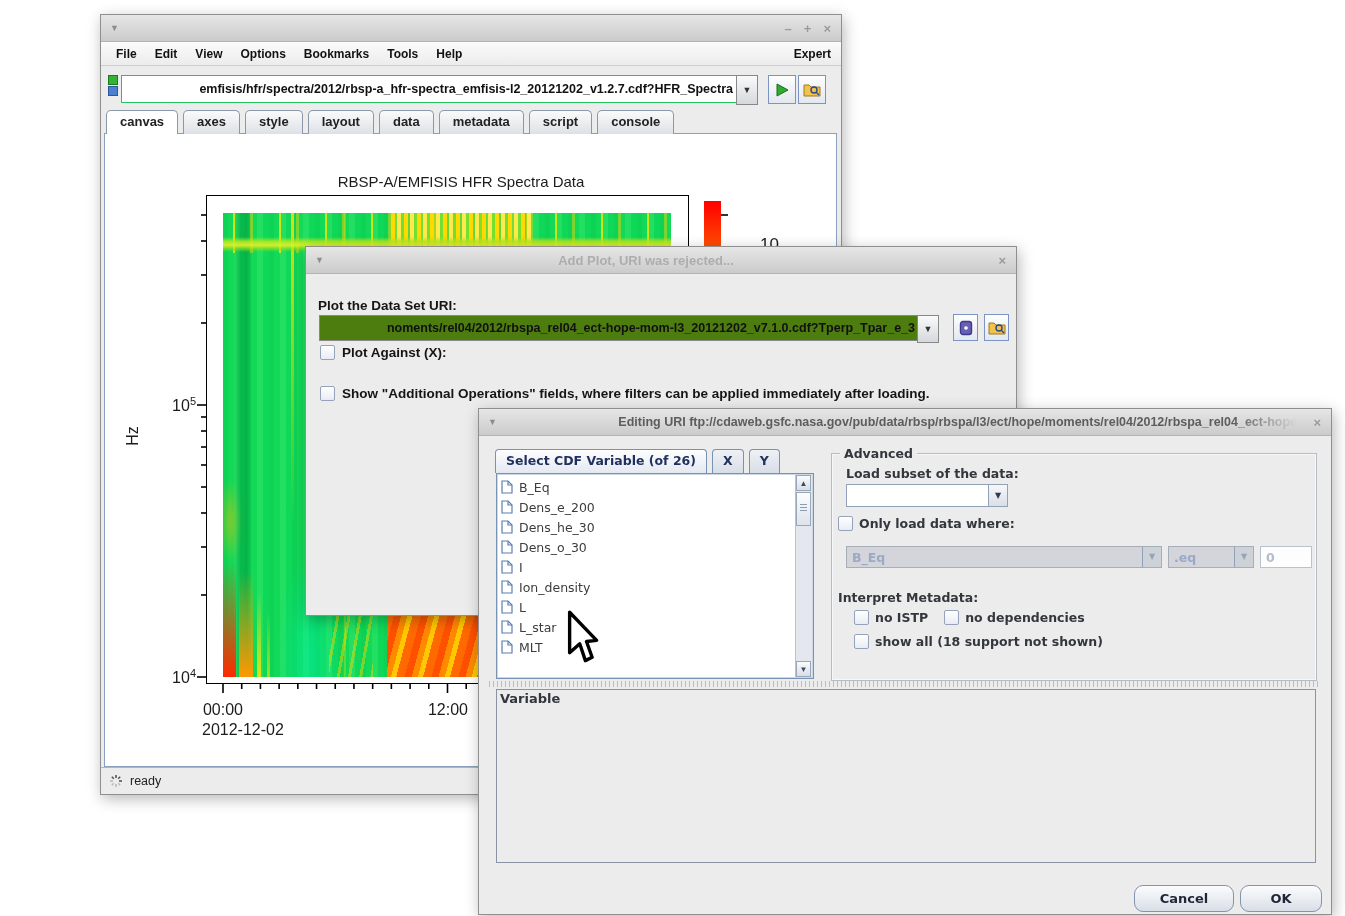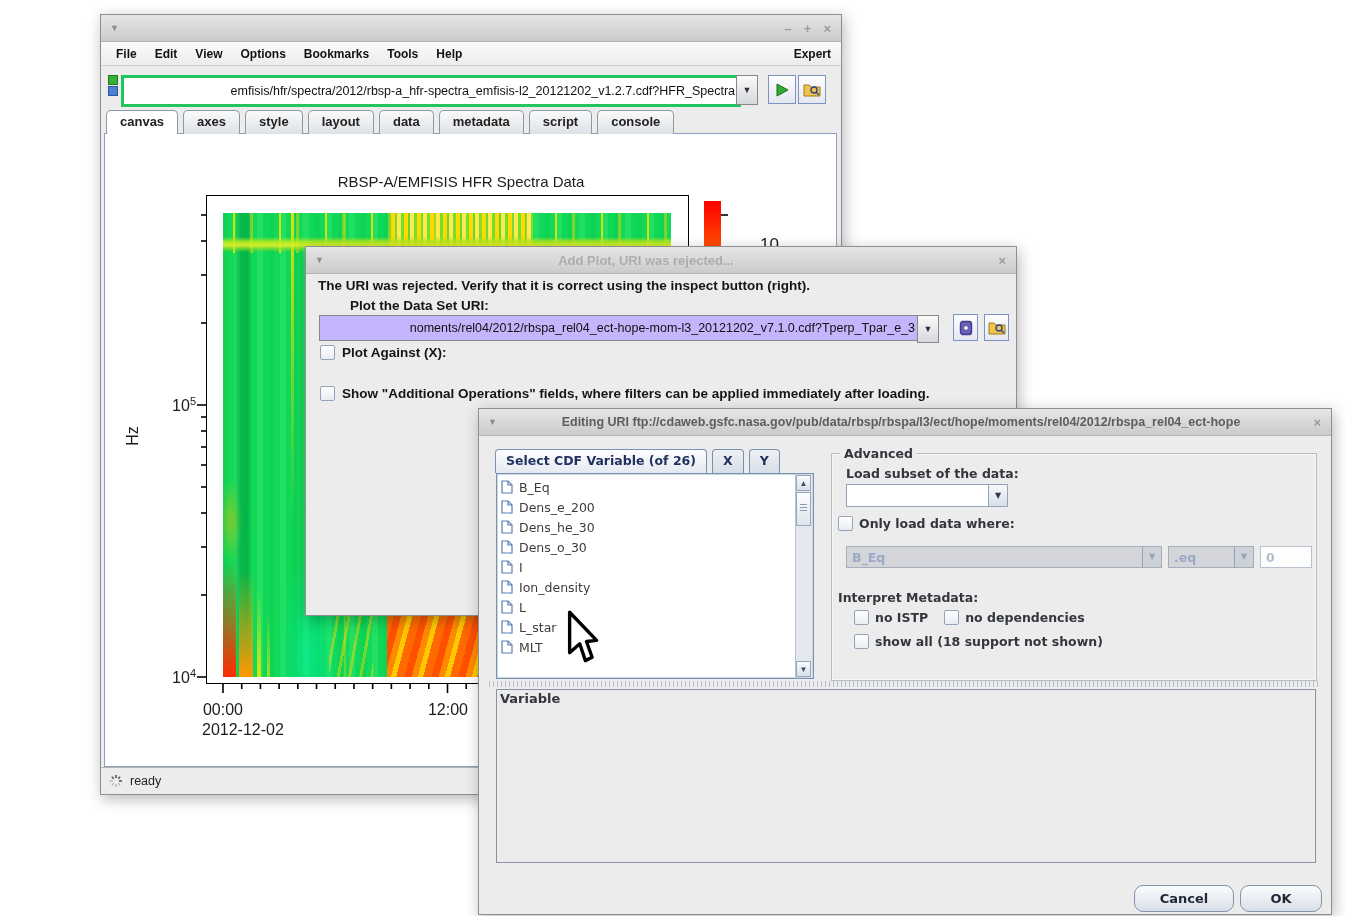--- a/index.html
+++ b/index.html
@@ -22,22 +22,22 @@
   #main-window{left:100px;top:14px;width:740px;height:779px;z-index:10;}
   .menubar{display:flex;align-items:center;height:23px;background:linear-gradient(#fbfbfb,#ececec);
            border-bottom:1px solid #cfcfcf;font-weight:bold;font-size:12px;color:#111;padding-left:6px;}
   .menubar .mitem{padding:0 9px;}
   .menubar .expert{margin-left:auto;padding-right:10px;}
   .toolbar{position:relative;height:46px;}
   .ds-icon{position:absolute;left:7px;top:9px;width:9px;height:21px;}
   .ds-icon .sq1{position:absolute;top:0;left:0;width:8px;height:8px;background:#35b135;border:1px solid #1c7a1c;}
   .ds-icon .sq2{position:absolute;bottom:0;left:0;width:8px;height:8px;background:#4d7fd0;border:1px solid #2c55a0;}
   .uri-field{position:absolute;left:20px;top:9px;width:608px;height:26px;background:#fff;
-             border:3px solid #22c55e;display:flex;justify-content:flex-end;align-items:center;
-             overflow:hidden;font-weight:normal;font-size:12.5px;color:#111;padding:0 3px;}
+             border:1px solid #22c55e;display:flex;justify-content:flex-end;align-items:center;
+             overflow:hidden;font-weight:bold;font-size:12.5px;color:#111;padding:0 3px;}
   .uri-field span{white-space:nowrap;}
   .combo-btn{position:absolute;width:20px;height:28px;background:linear-gradient(#fafafa,#d5d8dd);
              border:1px solid #888;display:flex;align-items:center;justify-content:center;
              font-size:9px;color:#333;}
   #main-combo{left:635px;top:9px;}
   .tool-btn{position:absolute;top:9px;width:26px;height:27px;border:1px solid #7d93c4;
             background:linear-gradient(#fefefe,#e3e7ef);display:flex;align-items:center;justify-content:center;}
   #btn-go{left:667px;}
   #btn-open{left:697px;}
   .mtabs{position:absolute;left:5px;top:95px;display:flex;gap:5px;height:24px;z-index:3;}
@@ -93,39 +93,39 @@
      background:repeating-linear-gradient(100deg,rgba(255,215,0,.45) 0 3px,transparent 3px 11px);}
   .sg-wisp2{left:0;top:266px;width:18px;height:84px;background:radial-gradient(ellipse at 40% 50%,rgba(255,185,0,.5),rgba(255,185,0,0) 72%);filter:blur(2px);}
   .sg-blob{left:164px;top:328px;width:94px;height:136px;
      background:repeating-linear-gradient(105deg,#ff5000 0 7px,#ff8a00 7px 13px,#ffc800 13px 18px,#ff6a00 18px 26px);}
   .sg-blobfade{left:164px;top:328px;width:94px;height:136px;
      background:linear-gradient(to bottom,rgba(18,217,87,1) 0%,rgba(18,217,87,.25) 38%,rgba(18,217,87,0) 60%);}
 
   
   #dialog-addplot{left:305px;top:246px;width:710px;height:368px;z-index:50;}
   .d1-msg{position:absolute;left:12px;top:31px;font-weight:bold;font-size:13.5px;color:#151515;}
-  .d1-urilab{position:absolute;left:12px;top:51px;font-weight:bold;font-size:13.5px;color:#151515;margin-left:32px;}
-  .d1-field{position:absolute;left:13px;top:68px;width:592px;height:24px;background:#c4b5fd;border:1px solid #888;
+  .d1-urilab{position:absolute;left:12px;top:51px;font-weight:bold;font-size:13.5px;color:#151515;}
+  .d1-field{position:absolute;left:13px;top:68px;width:592px;height:24px;background:#4d7c0f;border:1px solid #888;
             display:flex;justify-content:flex-end;align-items:center;overflow:hidden;
-            font-weight:normal;font-size:12.5px;color:#111;padding:0 3px;}
+            font-weight:bold;font-size:12.5px;color:#111;padding:0 3px;}
   .d1-field span{white-space:nowrap;}
   #d1-combo{left:611px;top:68px;height:26px;}
   .d1-btn{position:absolute;top:67px;width:23px;height:25px;border:1px solid #7d93c4;
           background:linear-gradient(#fefefe,#e3e7ef);display:flex;align-items:center;justify-content:center;}
   #d1-inspect{left:647px;}
   #d1-open{left:678px;}
   .cb{width:13px;height:13px;background:linear-gradient(#ffffff,#e8ecf3);border:1px solid #95a3ba;
       border-radius:2px;display:inline-block;flex:0 0 auto;}
   .cbrow{position:absolute;display:flex;align-items:center;gap:7px;font-weight:bold;font-size:13.5px;color:#151515;}
   #d1-cb1{left:14px;top:98px;}
   #d1-cb2{left:14px;top:139px;}
 
   
   #dialog-edituri{left:478px;top:408px;width:852px;height:505px;z-index:60;}
-  #dialog-edituri .title{text-align:center;left:26px;right:34px;color:#5d5d5d;font-size:12.5px;
+  #dialog-edituri .title{text-align:right;left:26px;right:34px;color:#5d5d5d;font-size:12.5px;
       -webkit-mask-image:linear-gradient(90deg,#000 92%,transparent);mask-image:linear-gradient(90deg,#000 92%,transparent);}
   .d2-tabs{position:absolute;left:16px;top:40px;display:flex;gap:5px;height:24px;font-family:"DejaVu Sans",sans-serif;}
   .d2-tab{padding:3px 10px 2px;border:1px solid #7a92b2;border-bottom:none;border-radius:4px 4px 0 0;
           background:linear-gradient(#fdfdfe,#e4e9f1);font-weight:bold;font-size:12.5px;color:#1f2f5e;}
   .d2-tab.small{background:linear-gradient(#eef1f5,#d8dee8);}
   .var-list{position:absolute;left:17px;top:64px;width:318px;height:206px;background:#fff;
             border:1px solid #7a92b2;box-shadow:inset 0 0 0 1px #cdd8e6;box-sizing:border-box;overflow:hidden;}
   .var-item{display:flex;align-items:center;gap:6px;height:20px;padding-left:4px;
             font-family:"DejaVu Sans",sans-serif;font-size:12.5px;color:#3c3c3c;}
   .var-item:first-child{margin-top:3px;}
@@ -321,21 +321,20 @@
   </div>
 
   <div class="window" id="dialog-addplot">
     <div class="titlebar">
       <span class="tri">▼</span>
       <span class="title">Add Plot, URI was rejected...</span>
       <span class="wbtns">
           <span>×</span>
         </span>
     </div>
-    <div class="d1-msg">The URI was rejected.  Verify that it is correct using the inspect button (right).</div>
     <div class="d1-urilab">Plot the Data Set URI:</div>
     <div class="d1-field">
         <span>noments/rel04/2012/rbspa_rel04_ect-hope-mom-l3_20121202_v7.1.0.cdf?Tperp_Tpar_e_3</span>
       </div>
     <div class="combo-btn" id="d1-combo">
         <span>▼</span>
       </div>
     <div class="d1-btn" id="d1-inspect">
       <svg width="14" height="16" viewBox="0 0 14 16">
         <rect x="1.5" y="1.5" width="11" height="13" rx="2.5" fill="#6a5fb5" stroke="#3c3c8c" stroke-width="1.4"></rect>

